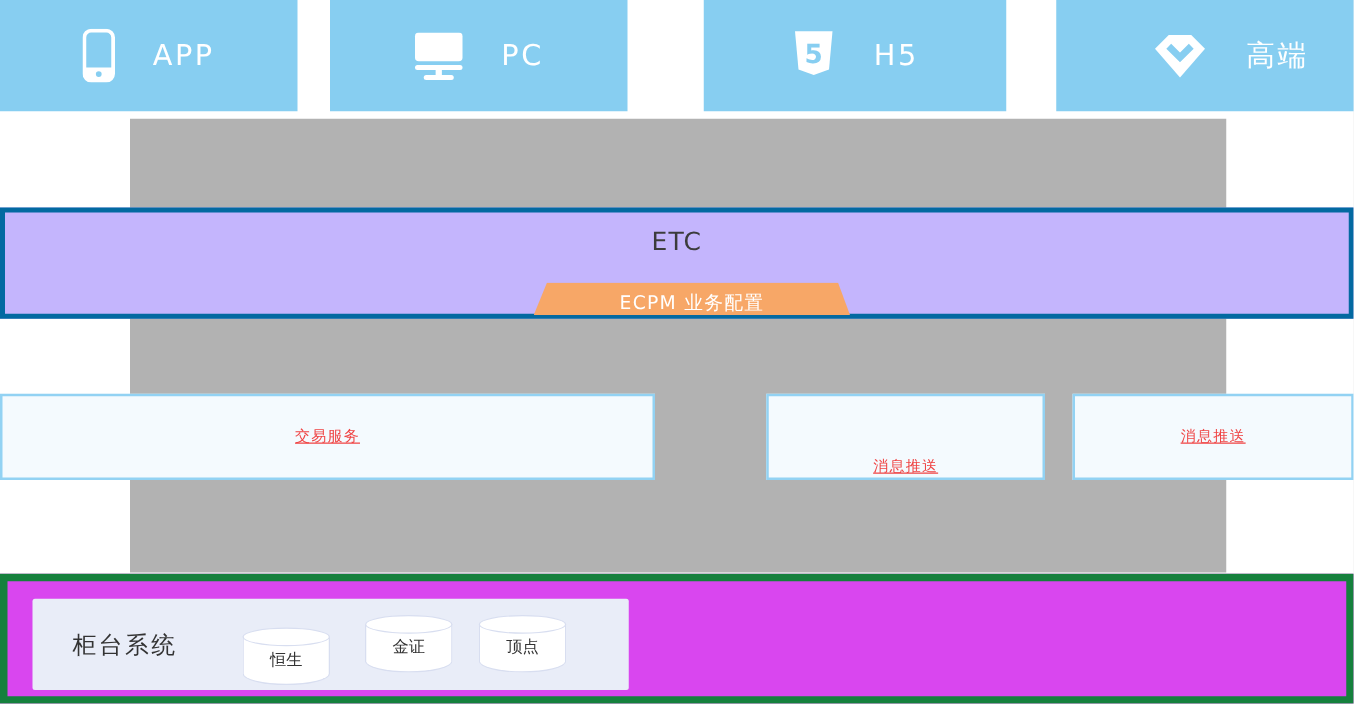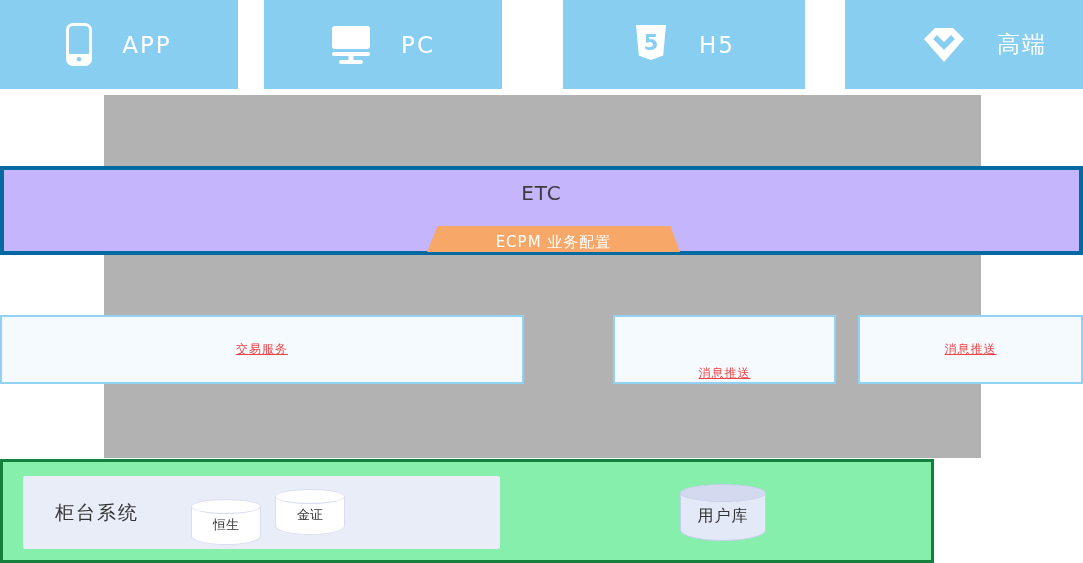--- a/index.html
+++ b/index.html
@@ -61,22 +61,22 @@
     display:flex; align-items:center; justify-content:center;
     z-index:2;
   }
   .service-box span { font-size:12px; color:#ef4444; font-weight:500; letter-spacing:1px;text-decoration:underline; }
   .svc-1 { left:0;     width:524px; }
   .svc-2 { left:613px; width:223px;align-items:flex-end; }
   .svc-3 { left:858px; width:225px; }
 
   
   .bottom-band {
-    position:absolute; left:0; top:459px; width:934px; height:104px;
-    background:#86efac; border:3px solid #15803d;
+    position:absolute; left:0; top:459px; width:1083px; height:104px;
+    background:#d946ef; border:6px solid #15803d;
     z-index:2;
   }
   .counter-panel {
     position:absolute; left:20px; top:14px; width:477px; height:73px;
     background:#E9EDF8; border-radius:2px;
   }
   .counter-label {
     position:absolute; left:32px; top:50%; transform:translateY(-50%);
     font-size:19px; color:#333333; font-weight:500; letter-spacing:2px;
   }
@@ -92,21 +92,21 @@
     border-radius:0 0 50% 50% / 0 0 9px 9px;
   }
   .cyl-label {
     position:absolute; left:0; right:0; top:52%; transform:translateY(-40%);
     text-align:center; z-index:3; color:#333333;
   }
   .cyl-white .cyl-top  { background:#ffffff; border:1px solid #D8DEF0; }
   .cyl-white .cyl-body { background:#ffffff; border:1px solid #D8DEF0; border-top:none; }
   .cyl-white .cyl-label { font-size:13px; }
   .cyl-db-1 { left:188px; top:37px; width:70px; height:46px; }
-  .cyl-db-2 { left:272px; top:27px; width:70px; height:46px;text-decoration:underline; }
+  .cyl-db-2 { left:286px; top:27px; width:70px; height:46px;text-decoration:underline; }
   .cyl-db-3 { left:377px; top:27px; width:70px; height:46px; }
 
   .cyl-user { left:677px; top:22px; width:86px; height:57px; }
   .cyl-user .cyl-top  { height:18px; background:#D3DAF0; border:1px solid #C6CFEA; }
   .cyl-user .cyl-body { top:9px; background:#E4E9F8; border:1px solid #C6CFEA; border-top:none;
                         border-radius:0 0 50% 50% / 0 0 11px 11px; }
   .cyl-user .cyl-label { font-size:16px; letter-spacing:1px; }
 </style>
 </head>
 <body>
@@ -189,21 +189,21 @@
       <div class="cyl-top"></div>
       <div class="cyl-label">恒生</div>
     </div>
 
     <div class="cyl cyl-white cyl-db-2">
       <div class="cyl-body"></div>
       <div class="cyl-top"></div>
       <div class="cyl-label">金证</div>
     </div>
 
-
-    <div class="cyl cyl-user">
+    <div class="cyl cyl-white cyl-db-3">
       <div class="cyl-body"></div>
       <div class="cyl-top"></div>
-      <div class="cyl-label">用户库</div>
-    </div>
+      <div class="cyl-label">顶点</div>
+    </div>
+
 
   </div>
 </div>
 
 </body></html>

